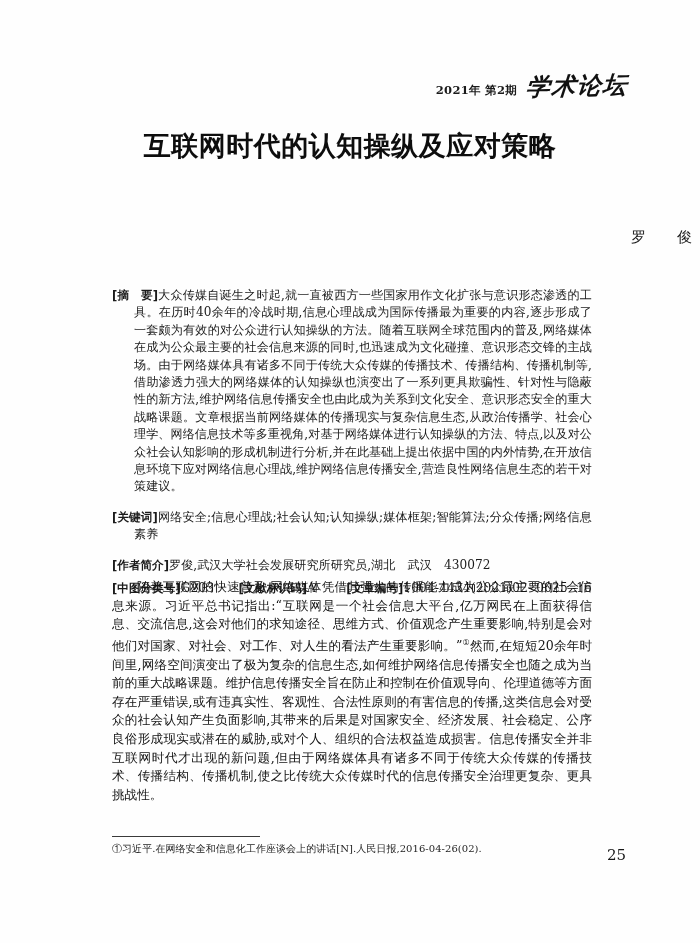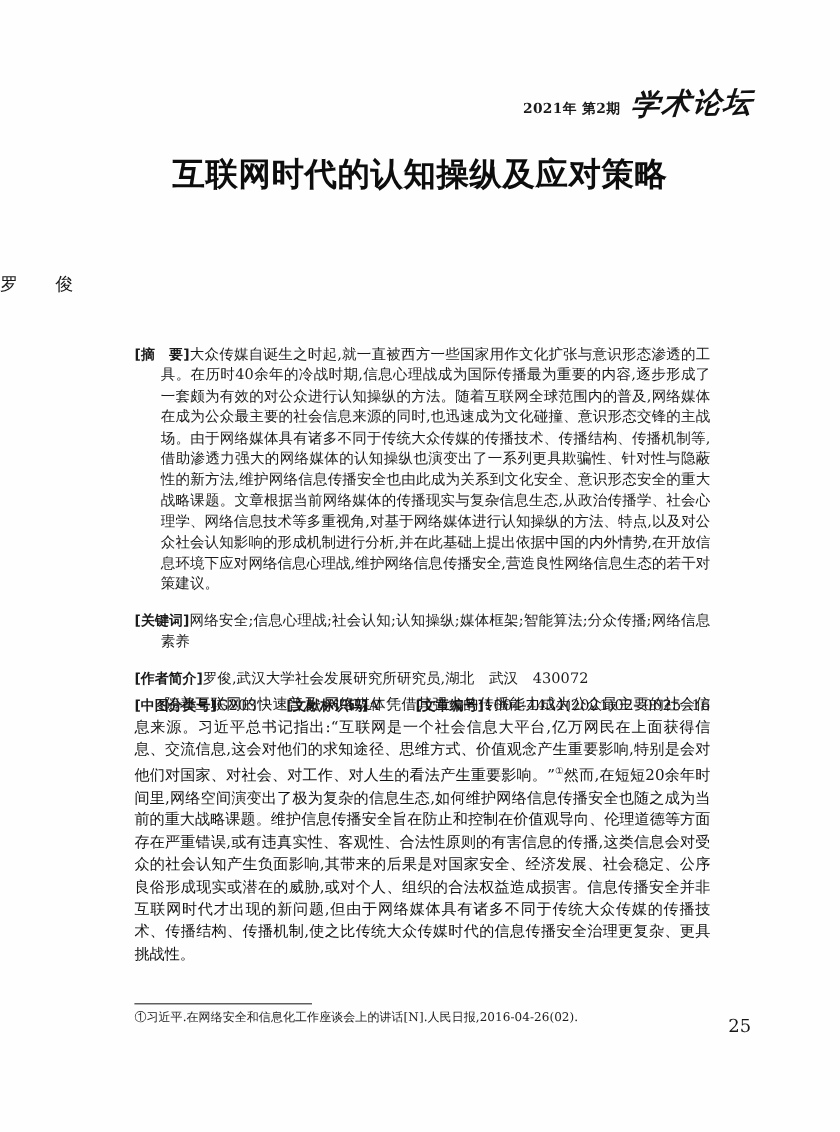--- a/index.html
+++ b/index.html
@@ -69,21 +69,21 @@
     letter-spacing: 0.5px;
     color: #0d0d0d;
     white-space: nowrap;
   }
 
   
   .author {
     position: absolute;
     left: 0; right: 0;
     top: 228px;
-    text-align: left;
+    text-align: right;
     font-family: "DejaVu Serif", "Liberation Serif", serif;
     font-size: 15px;
     letter-spacing: 8px;
     color: #161616;
   }
 
   
   .meta-block {
     position: absolute;
     left: 112px;

